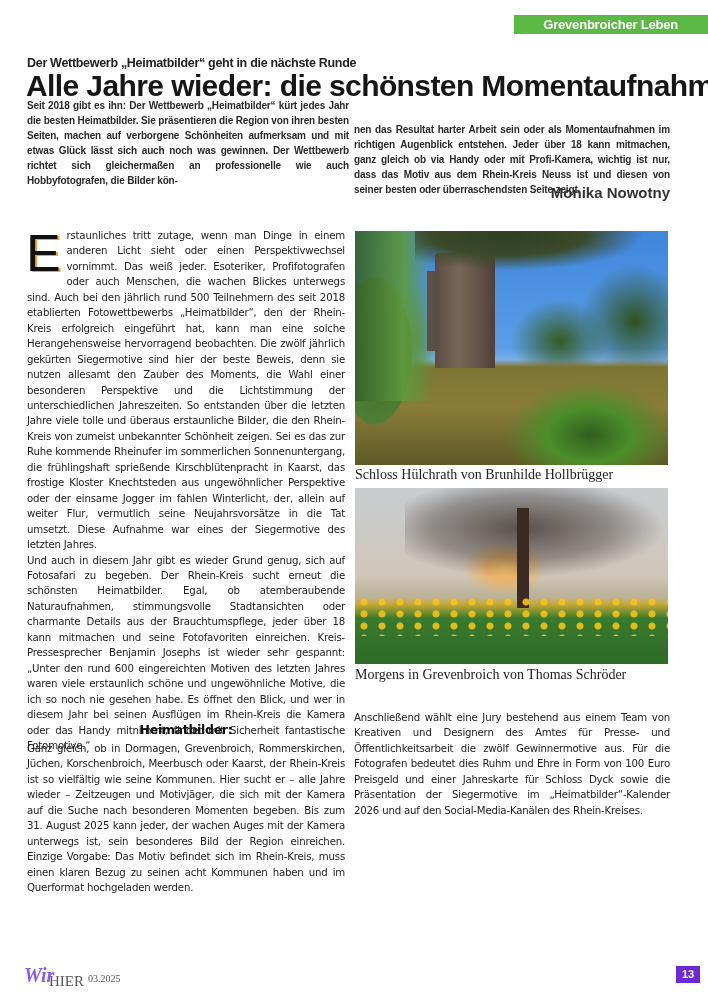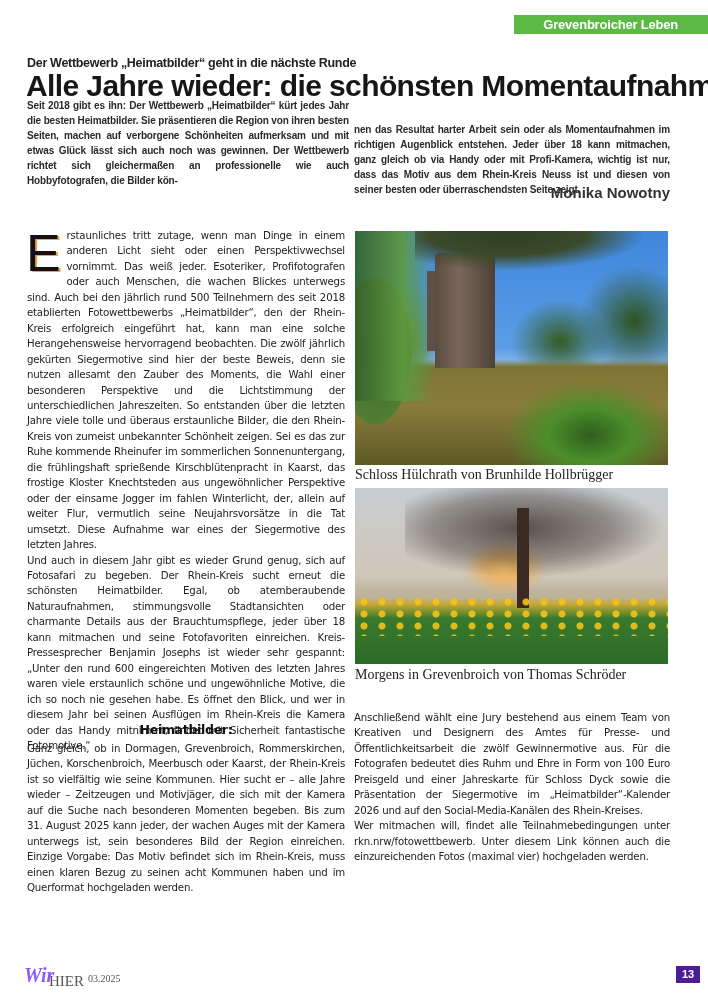--- a/index.html
+++ b/index.html
@@ -78,21 +78,21 @@
   .caption1 { top: 467px; }
   .caption2 { top: 667px; }
 
   .footer-logo { position: absolute; left: 24px; top: 964px; font-size: 20px;
     font-family: "Liberation Serif", serif; font-style: italic; color: #8b5cf6; font-weight: bold; }
   .footer-logo-text { position: absolute; left: 49px; top: 973px; font-size: 15px;
     font-family: "Liberation Serif", serif; color: #555; }
   .footer-issue { position: absolute; left: 88px; top: 973px; font-size: 10px;
     font-family: "Liberation Serif", serif; color: #555; }
   .page-number { position: absolute; right: 8px; top: 966px; width: 24px; height: 17px;
-    background: #4c1d95; color: #fff; font-weight: bold; font-size: 11px; text-align: center;
+    background: #6d28d9; color: #fff; font-weight: bold; font-size: 11px; text-align: center;
     line-height: 17px; }
 </style>
 </head>
 <body>
 
 <div class="section-badge">Grevenbroicher Leben</div>
 
 <div class="kicker">Der Wettbewerb „Heimatbilder“ geht in die nächste Runde</div>
 <h1 class="headline">Alle Jahre wieder: die schönsten Momentaufnahmen</h1>
 
@@ -108,21 +108,20 @@
 <div class="subhead">
   <div>Heimatbilder:</div>
 </div>
 
 <div class="body-col col-left-2">
   <p>Ganz gleich, ob in Dormagen, Grevenbroich, Rommerskirchen, Jüchen, Korschenbroich, Meerbusch oder Kaarst, der Rhein-Kreis ist so vielfältig wie seine Kommunen. Hier sucht er – alle Jahre wieder – Zeitzeugen und Motivjäger, die sich mit der Kamera auf die Suche nach besonderen Momenten begeben. Bis zum 31. August 2025 kann jeder, der wachen Auges mit der Kamera unterwegs ist, sein besonderes Bild der Region einreichen. Einzige Vorgabe: Das Motiv befindet sich im Rhein-Kreis, muss einen klaren Bezug zu seinen acht Kommunen haben und im Querformat hochgeladen werden.</p>
 </div>
 
 <div class="body-col col-right-2">
   <p>Anschließend wählt eine Jury bestehend aus einem Team von Kreativen und Designern des Amtes für Presse- und Öffentlichkeitsarbeit die zwölf Gewinnermotive aus. Für die Fotografen bedeutet dies Ruhm und Ehre in Form von 100 Euro Preisgeld und einer Jahreskarte für Schloss Dyck sowie die Präsentation der Siegermotive im „Heimatbilder“-Kalender 2026 und auf den Social-Media-Kanälen des Rhein-Kreises.</p>
-  <p>Wer mitmachen will, findet alle Teilnahmebedingungen unter rkn.nrw/fotowettbewerb. Unter diesem Link können auch die einzureichenden Fotos (maximal vier) hochgeladen werden.</p>
 </div>
 
 <div class="photo photo1">
   <div class="willow"></div>
   <div class="tower-roof"></div>
   <div class="tower"></div>
   <div class="canopy"></div>
   <div class="foliage"></div>
 </div>
 <div class="caption caption1">Schloss Hülchrath von Brunhilde Hollbrügger</div>

